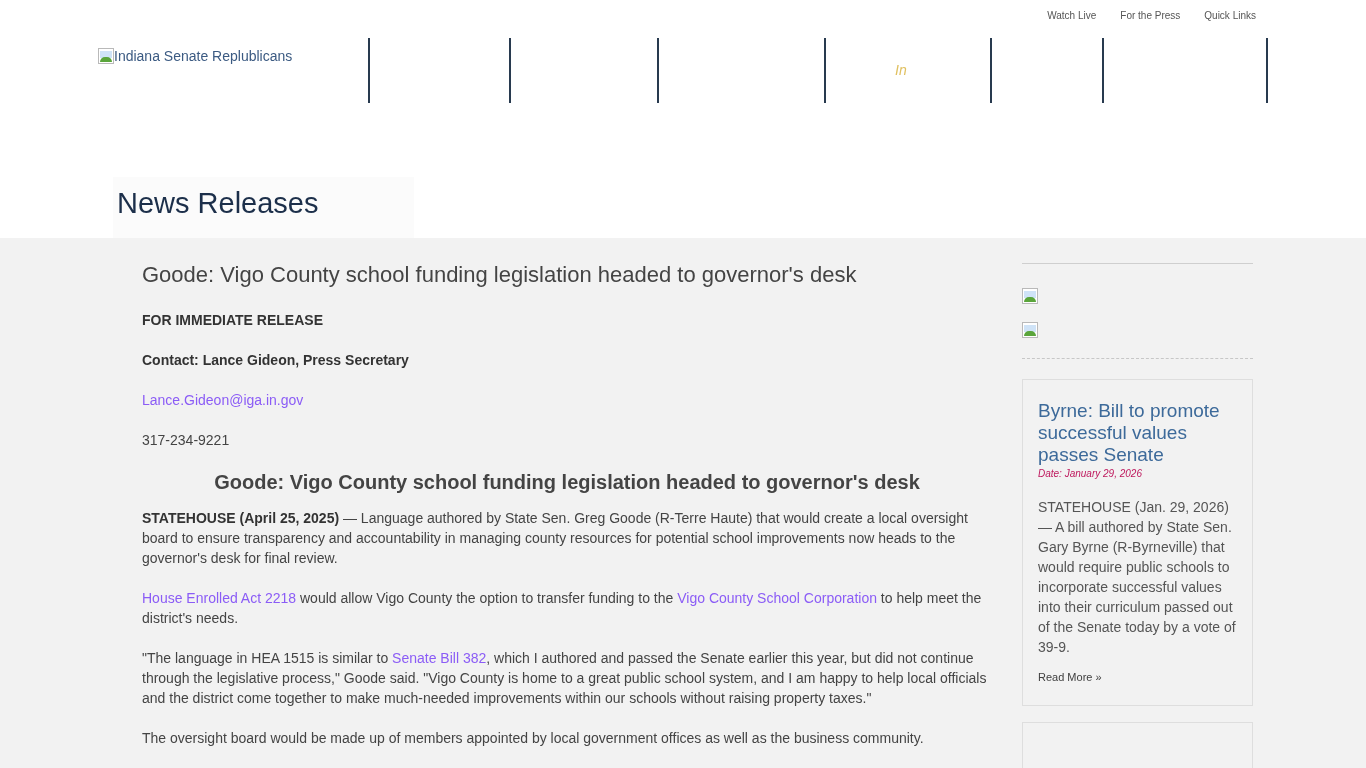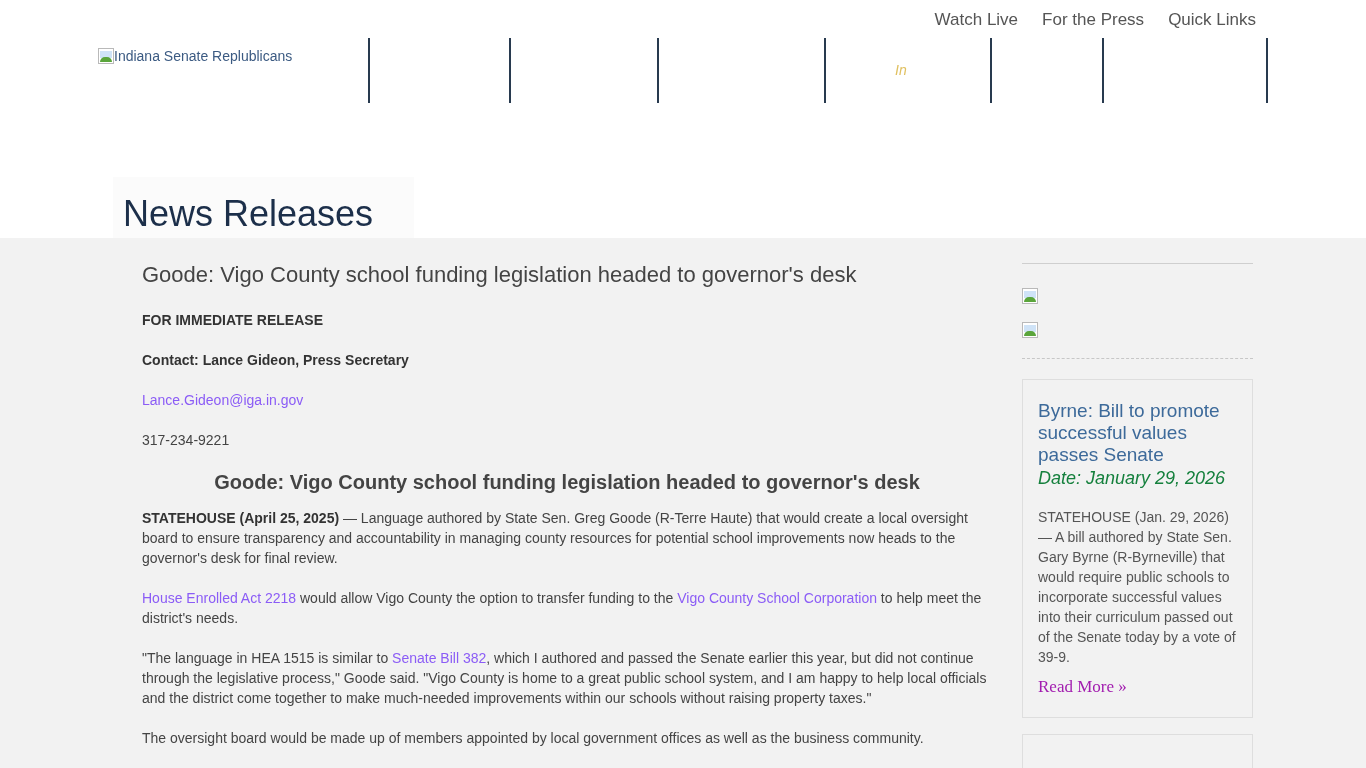--- a/index.html
+++ b/index.html
@@ -5,21 +5,21 @@
   html, body { margin: 0; padding: 0; }
   body {
     width: 1366px; height: 768px; overflow: hidden;
     font-family: "Liberation Sans", sans-serif;
     background: #ffffff; color: #444;
     position: relative;
   }
   a { text-decoration: none; }
   .utility-nav {
     position: absolute; top: 10px; right: 110px;
-    display: flex; gap: 24px; font-size: 17px;
+    display: flex; gap: 24px; font-size: 10px;
   }
   .utility-nav a { color: #555; }
   .logo {
     position: absolute; left: 98px; top: 48px;
     font-size: 14px; color: #3b5a82; display: flex; align-items: center;
   }
   .broken-img {
     display: inline-block; width: 16px; height: 16px; position: relative;
     border: 1px solid #b9b9b9; background: #fff; box-sizing: border-box;
   }
@@ -32,22 +32,22 @@
     background: #5aa53b; border-radius: 8px 8px 0 0;
   }
   .main-nav { position: absolute; top: 38px; left: 0; width: 1312px; height: 65px; }
   .nav-divider { position: absolute; top: 0; width: 2px; height: 65px; background: #283a4f; }
   .nav-item { position: absolute; top: 24px; font-size: 14px; font-style: italic; color: #e0c060; }
   .page-title-box {
     position: absolute; left: 113px; top: 177px; width: 301px; height: 61px;
     background: #fbfbfb;
   }
   .page-title {
-    position: absolute; left: 0; top: 6px; margin: 10px;
-    font-size: 36px; font-weight: normal; color: #1c2f4a;
+    position: absolute; left: 0; top: 6px; margin: 4px;
+    font-size: 29px; font-weight: normal; color: #1c2f4a;
   }
   .content-band {
     position: absolute; left: 0; top: 238px; width: 1366px; height: 530px;
     background: #f2f2f2;
   }
   .article { position: absolute; left: 113px; top: 24px; width: 850px; font-size: 14px; line-height: 20px; margin-left: 29px; }
   .article h1 { margin: 0 0 22px 0; font-size: 22px; font-weight: normal; color: #444; line-height: 26px; }
   .article p { margin: 0 0 20px 0; }
   .article .bold { font-weight: bold; color: #333; }
   .article .link { color: #8b5cf6; }
@@ -56,23 +56,23 @@
   }
   .sidebar { position: absolute; left: 1022px; top: 25px; width: 231px; }
   .side-top-rule { border-top: 1px solid #cfcfcf; margin-bottom: 24px; }
   .side-img { display: block; margin-bottom: 14px; }
   .side-dash { border-top: 1px dashed #c7c7c7; margin-top: 16px; margin-bottom: 20px; }
   .card {
     border: 1px solid #dedede; background: #f2f2f2; padding: 20px 15px 20px 15px;
     box-sizing: border-box; width: 231px; margin-bottom: 16px;
   }
   .card-title { font-size: 19px; line-height: 22px; color: #3d6a9a; margin: 0; display: block; }
-  .card-date { font-size: 18px; font-style: italic; color: #15803d; margin: 2px 0 18px 0; }
+  .card-date { font-size: 10px; font-style: italic; color: #be185d; margin: 2px 0 18px 0; }
   .card-body { font-size: 14px; line-height: 20px; color: #555; margin: 0 0 10px 0; }
-  .card-more { font-size: 17px; color: #a21caf; font-family: Liberation Serif, serif; }
+  .card-more { font-size: 11px; color: #404040; }
 </style>
 </head>
 <body>
 
 <nav class="utility-nav">
   <a href="#">Watch Live</a>
   <a href="#">For the Press</a>
   <a href="#">Quick Links</a>
 </nav>
 

